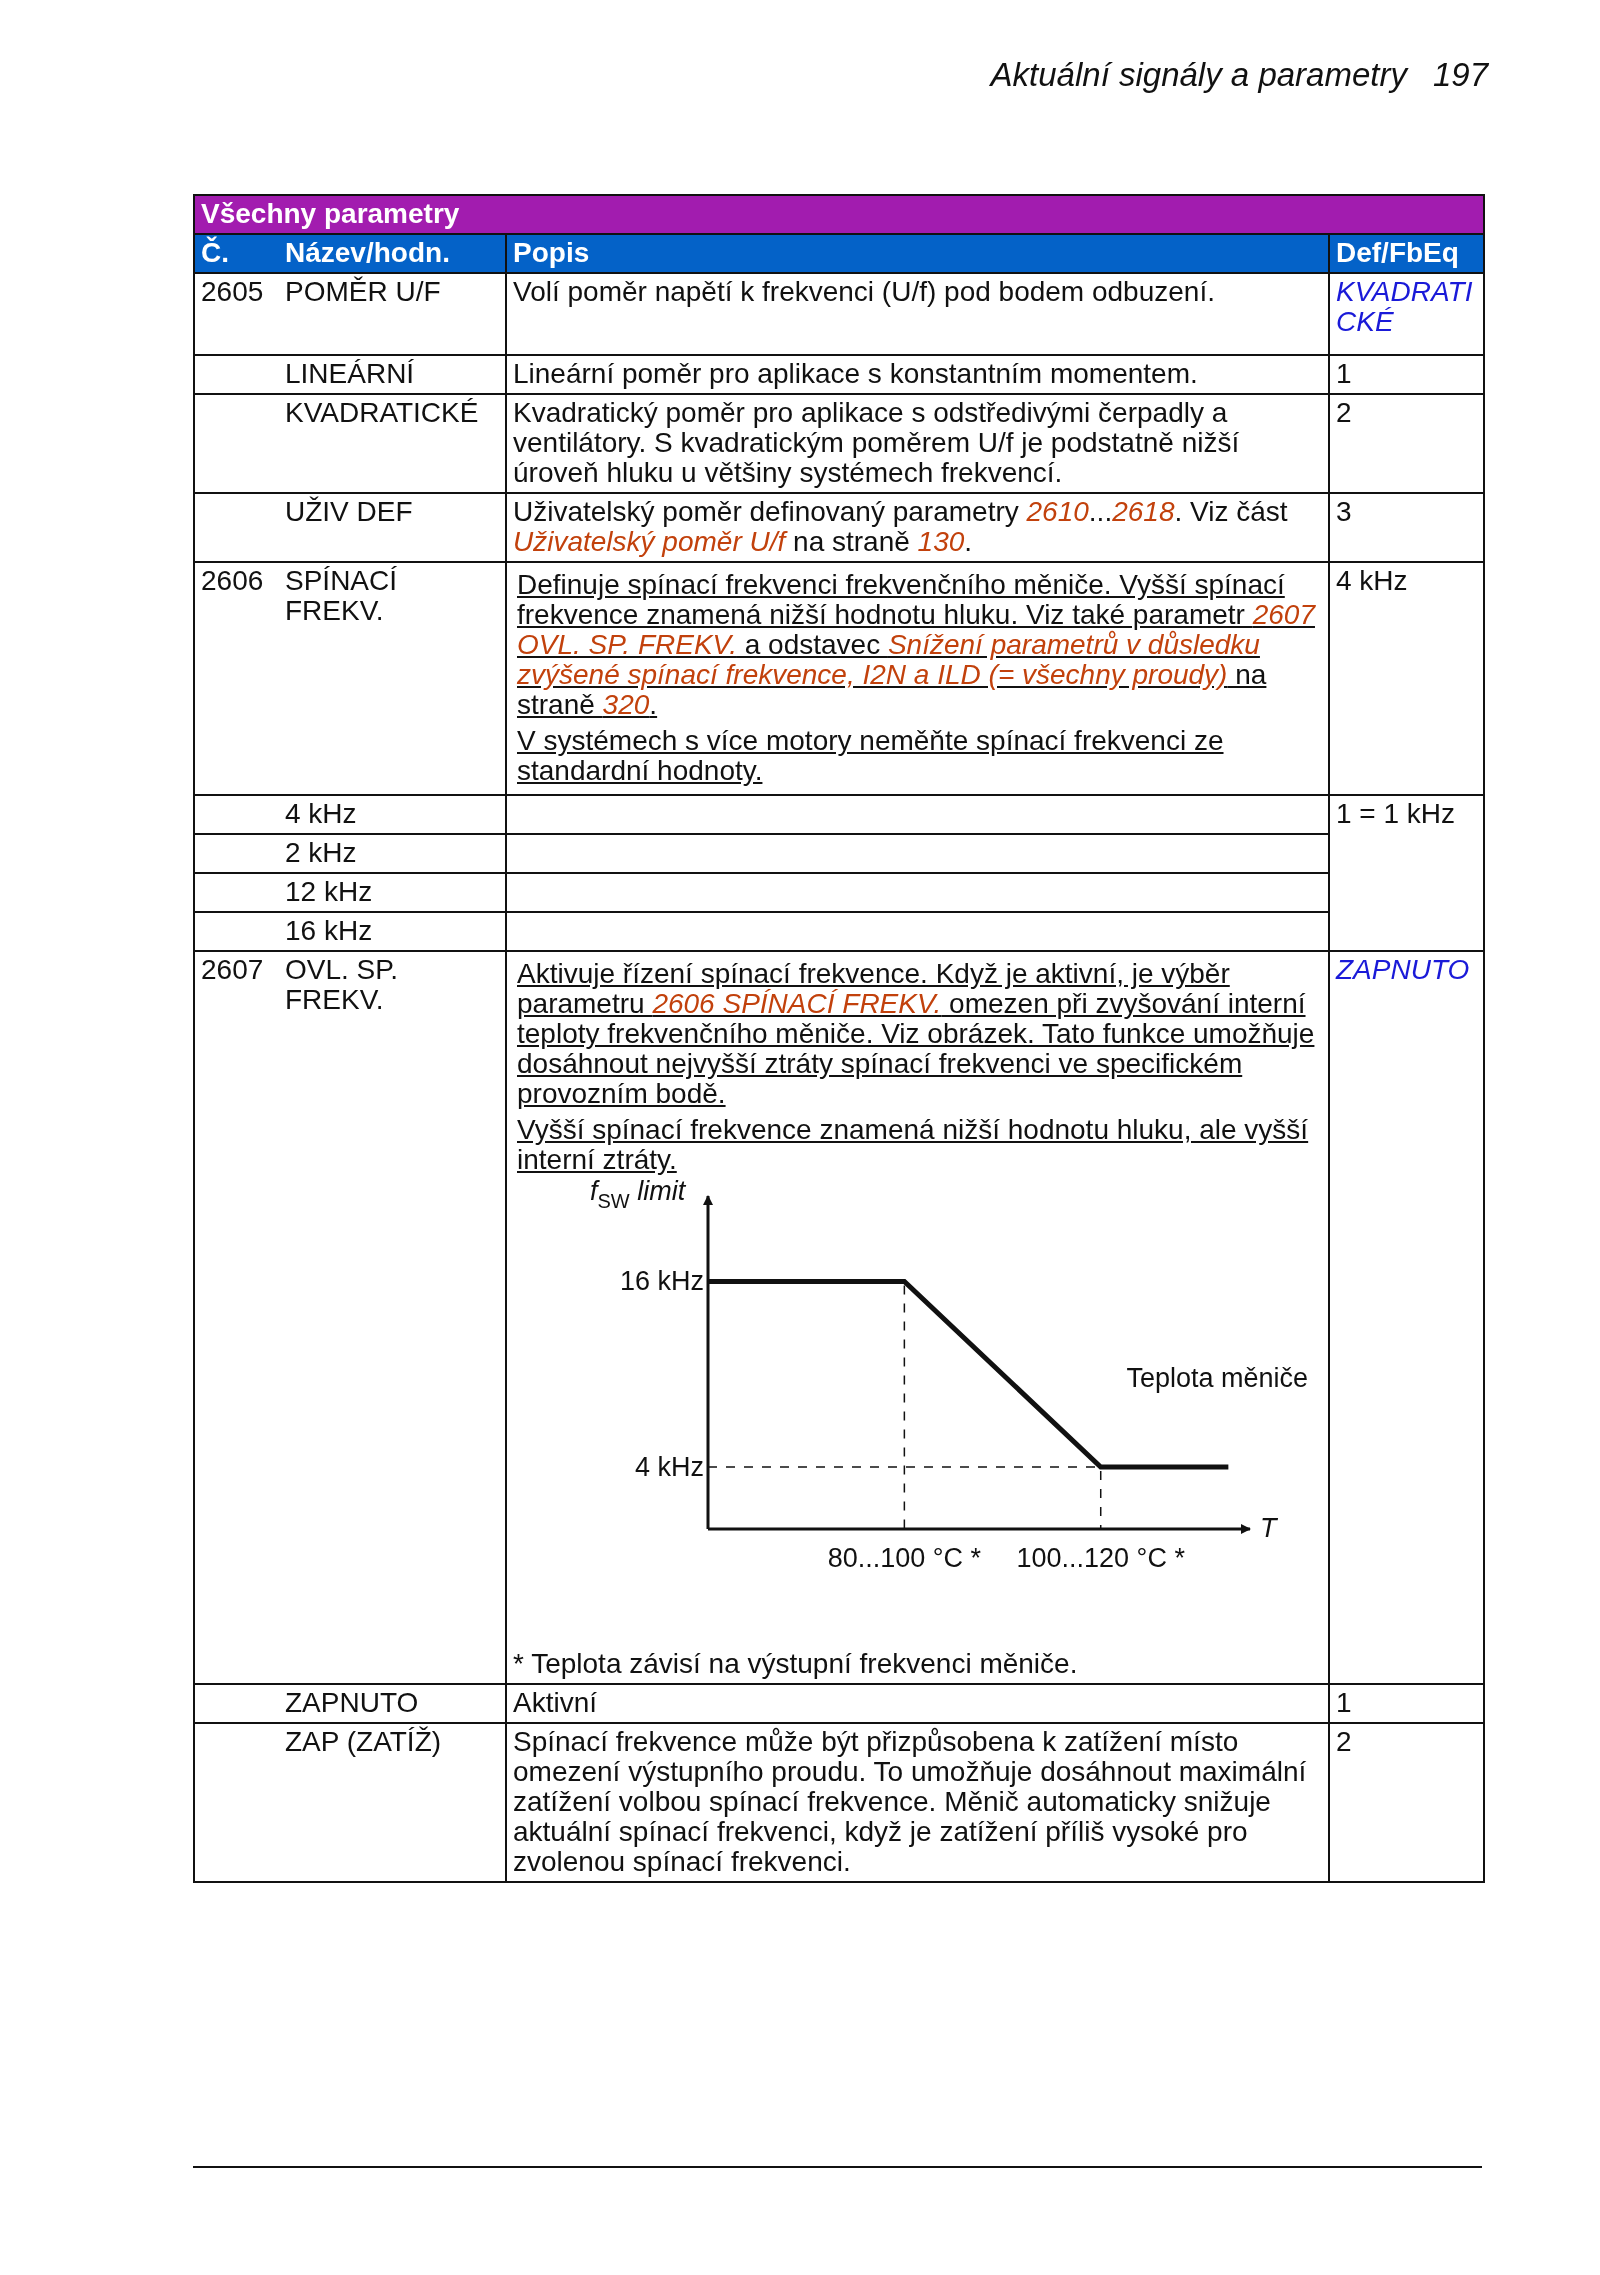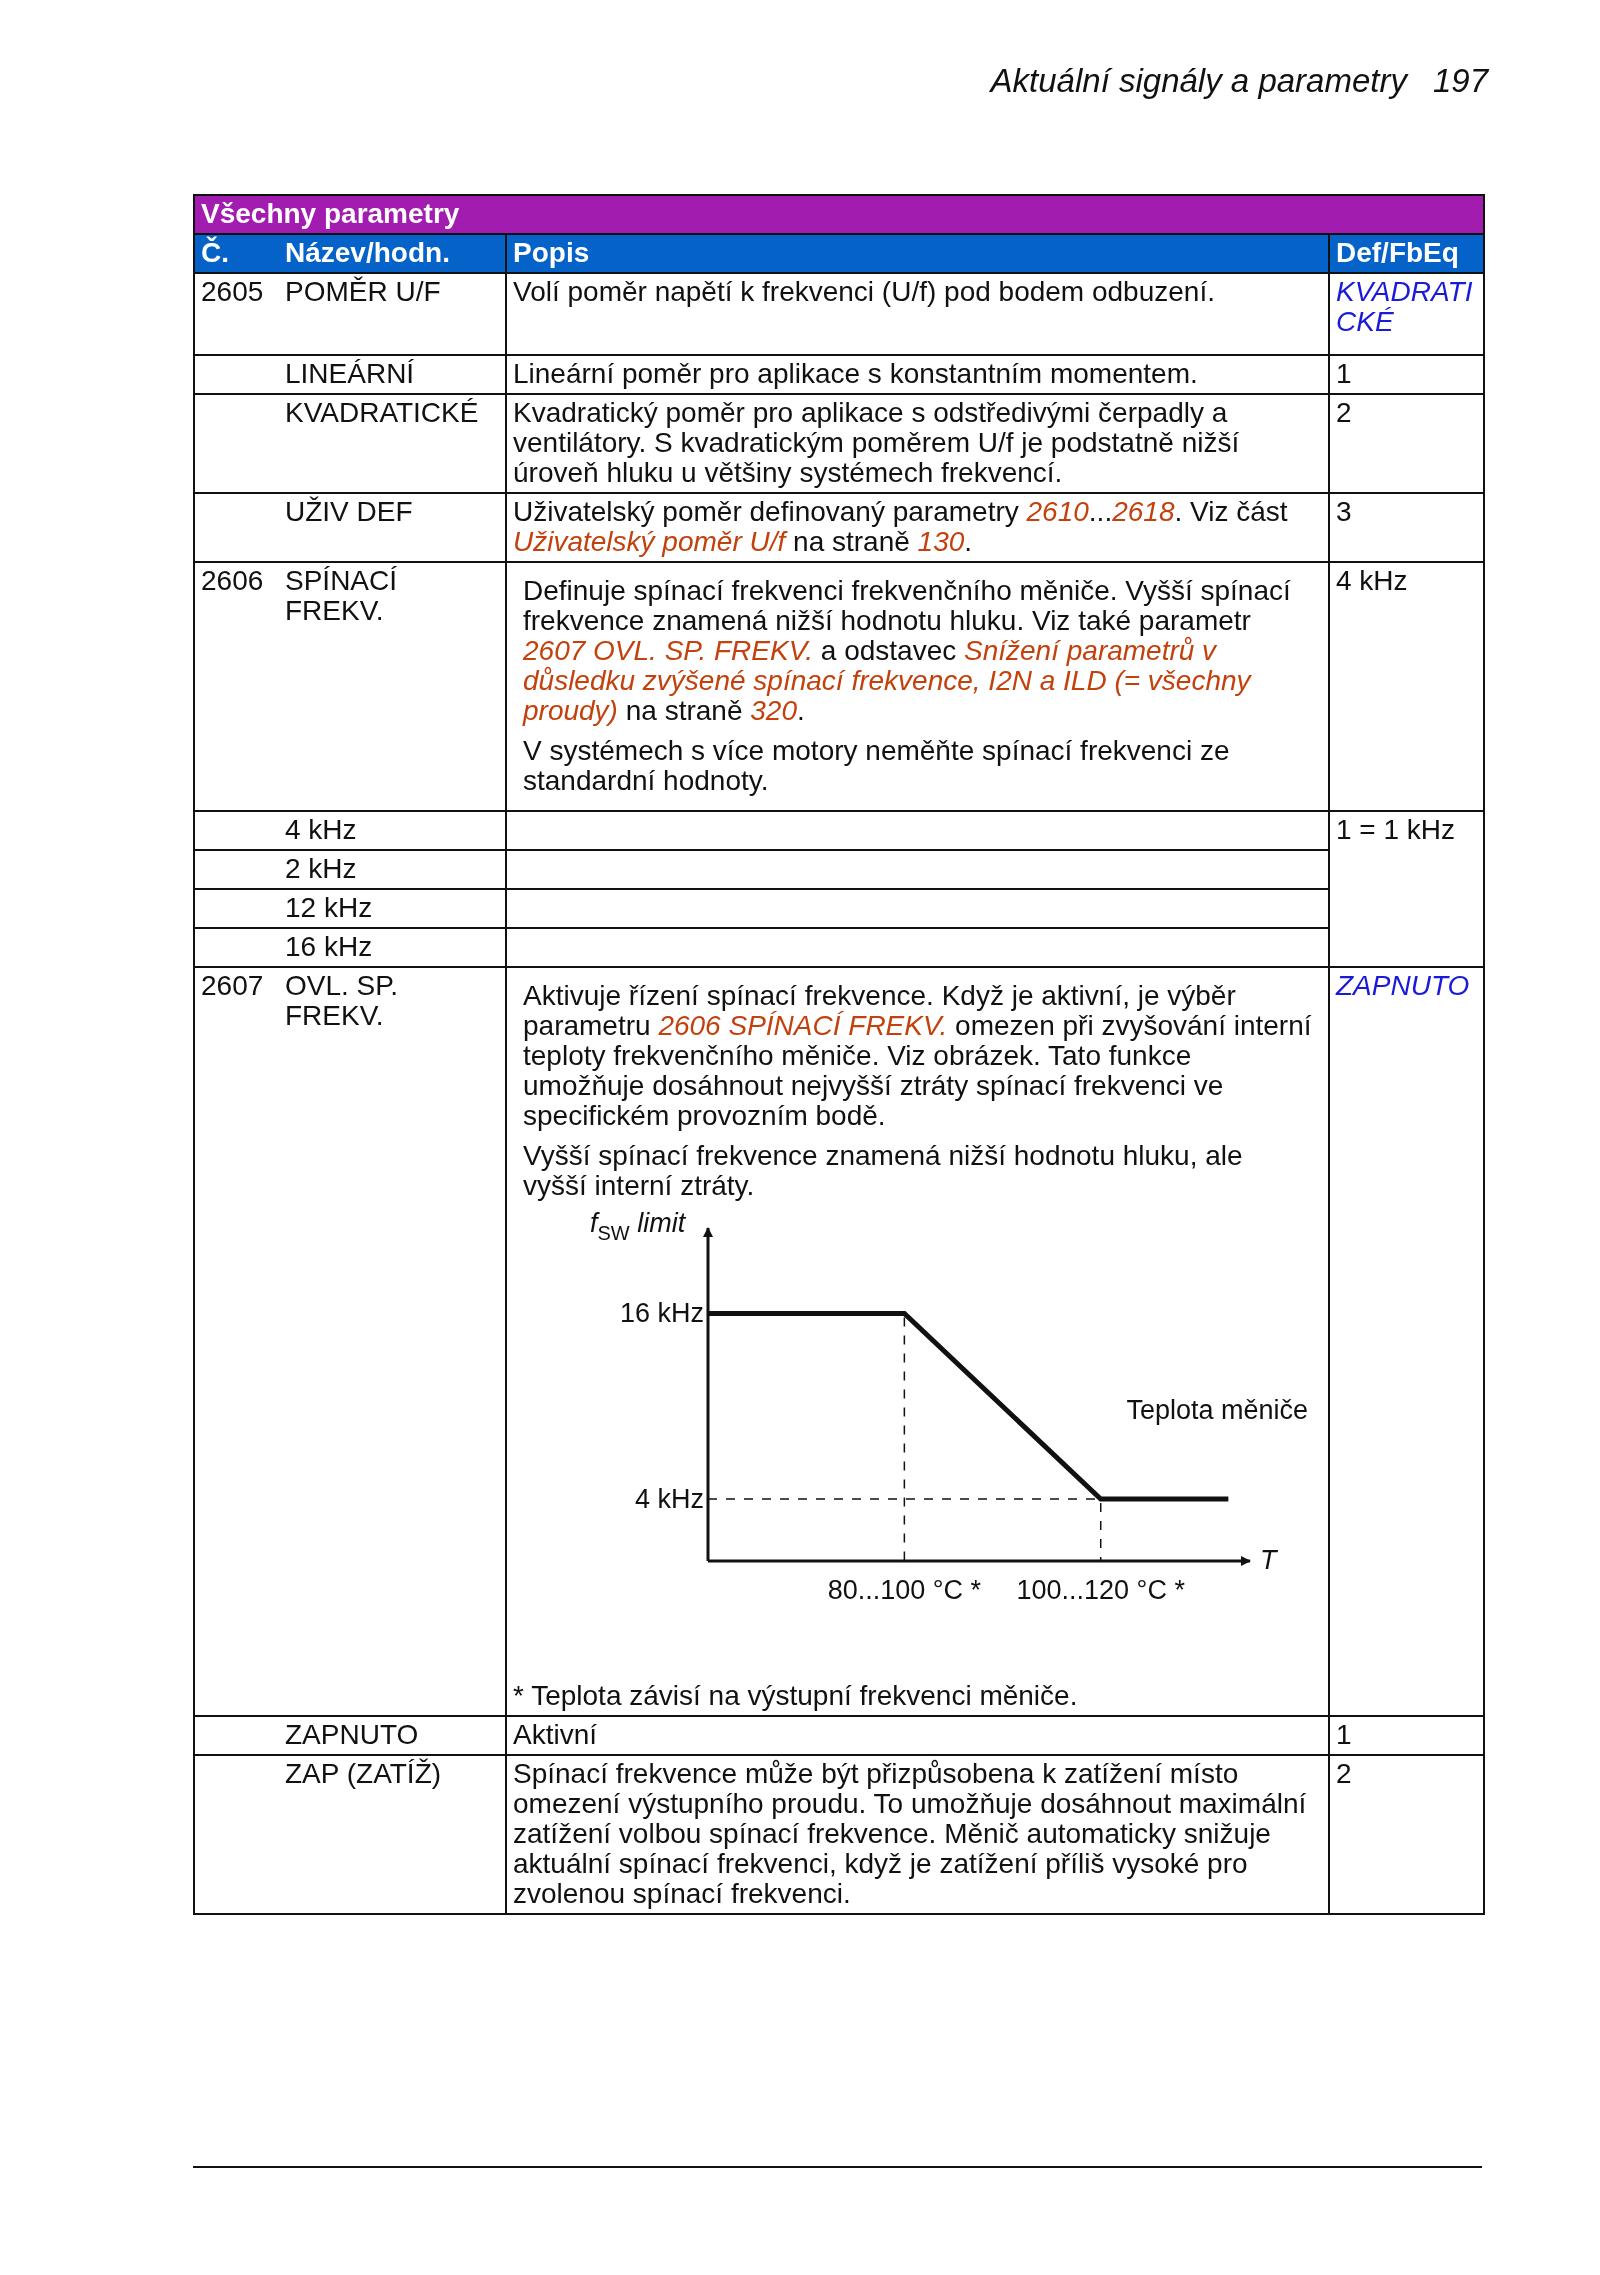--- a/index.html
+++ b/index.html
@@ -1,33 +1,33 @@
 <!DOCTYPE html>
 <html><head>
 <meta charset="utf-8">
 <style>
   html, body { margin: 0; padding: 0; background: #ffffff; }
   body { width: 1600px; height: 2275px; position: relative; overflow: hidden;
          font-family: "Liberation Sans", sans-serif; color: #111; }
-  .running-head { position: absolute; top: 62px; right: 112px; font-size: 33px; font-style: italic; color: #111; white-space: nowrap; }
+  .running-head { position: absolute; top: 56px; right: 112px; font-size: 33px; font-style: italic; color: #111; white-space: nowrap; }
   .running-head .pg { font-style: italic; margin-left: 26px; }
   table.params { position: absolute; left: 193px; top: 194px; width: 1290px; border-collapse: collapse; table-layout: fixed; font-size: 28px; line-height: 30px; }
   table.params td, table.params th { border: 2.5px solid #111; vertical-align: top; padding: 3px 6px 4px 6px; text-align: left; }
   col.c-num { width: 312px; }
   col.c-desc { width: 823px; }
   col.c-def { width: 155px; }
   .hdr-title th { background: #a21caf; color: #fff; font-weight: bold; font-size: 28px; height: 28px; padding: 2px 6px; border-bottom: 1.5px solid #111; }
   .hdr-cols th { background: #0462c8; color: #fff; font-weight: bold; font-size: 28px; height: 28px; padding: 2px 6px; }
   .hdr-cols th.numname { border-right: 2.5px solid #111; }
   .numname-wrap { display: flex; }
   .numname-wrap .num { width: 84px; flex: none; }
   .numname-wrap .name { flex: 1; }
   .link { color: #c2410c; font-style: italic; }
   .def-link { color: #1a1ad8; font-style: italic; word-break: break-all; }
-  p.desc { margin: 10px; }
+  p.desc { margin: 4px; text-decoration: underline; }
   p.desc + p.desc { margin-top: 6px; }
   .diagram-wrap { position: relative; height: 470px; margin-top: 4px; }
   .diagram-wrap svg { position: absolute; left: 0; top: 0; }
   .footnote { margin: 0; }
   .footer-rule { position: absolute; left: 193px; top: 2166px; width: 1289px; height: 2px; background: #111; }
   .row-2605 td { height: 73px; }
   .row-2606-sub td { height: 24px; }
 </style>
 </head>
 <body>

